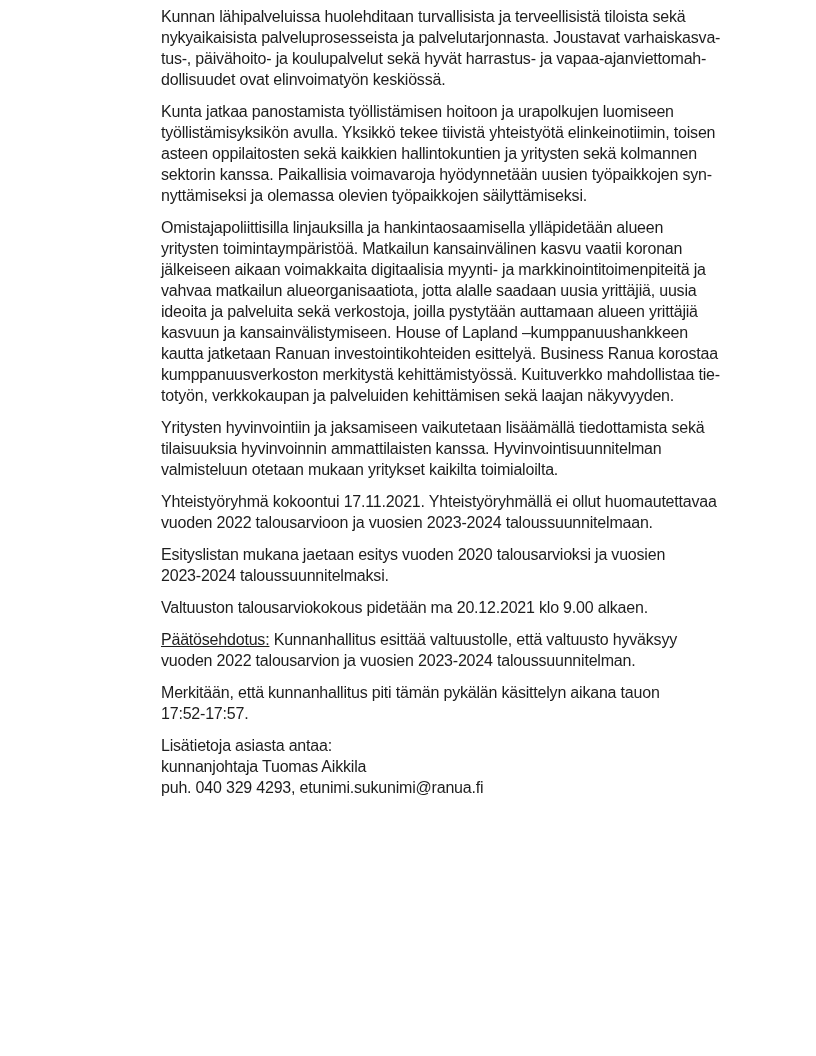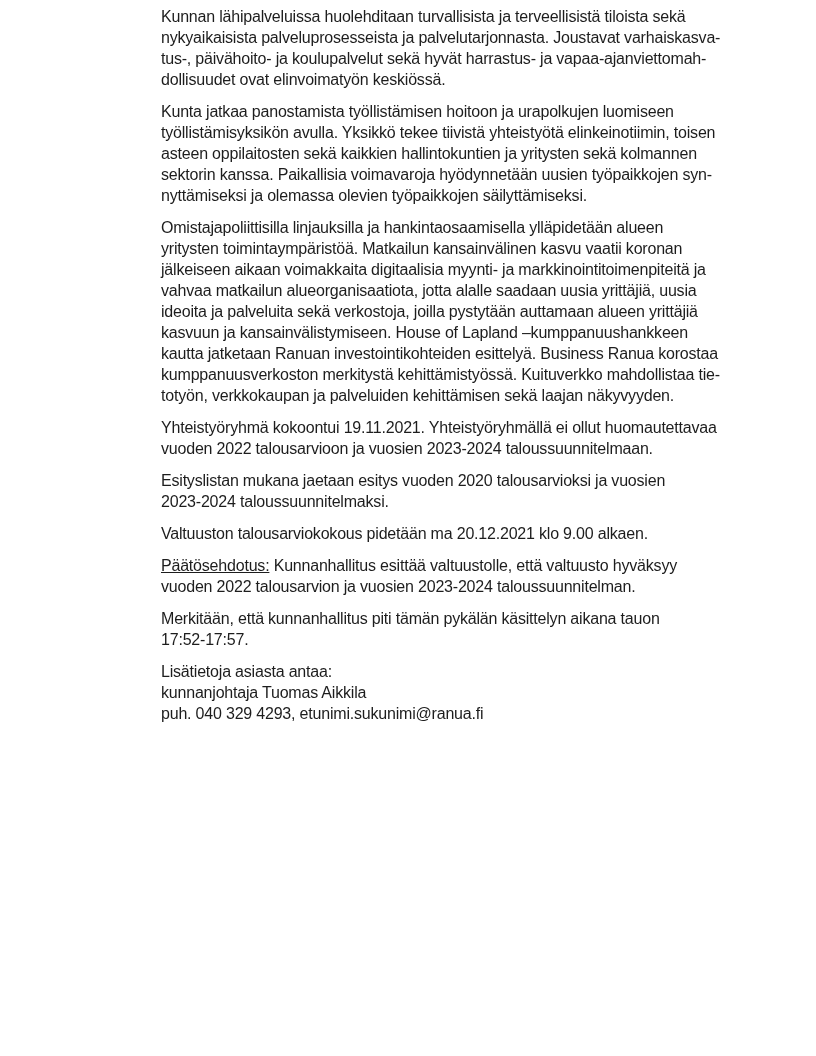--- a/index.html
+++ b/index.html
@@ -54,22 +54,25 @@
   <p class="para"><span class="lines">Omistajapoliittisilla linjauksilla ja hankintaosaamisella ylläpidetään alueen
 yritysten toimintaympäristöä. Matkailun kansainvälinen kasvu vaatii koronan
 jälkeiseen aikaan voimakkaita digitaalisia myynti- ja markkinointitoimenpiteitä ja
 vahvaa matkailun alueorganisaatiota, jotta alalle saadaan uusia yrittäjiä, uusia
 ideoita ja palveluita sekä verkostoja, joilla pystytään auttamaan alueen yrittäjiä
 kasvuun ja kansainvälistymiseen. House of Lapland –kumppanuushankkeen
 kautta jatketaan Ranuan investointikohteiden esittelyä. Business Ranua korostaa
 kumppanuusverkoston merkitystä kehittämistyössä. Kuituverkko mahdollistaa tie-
 totyön, verkkokaupan ja palveluiden kehittämisen sekä laajan näkyvyyden.</span></p>
 
+  <p class="para"><span class="lines">Yritysten hyvinvointiin ja jaksamiseen vaikutetaan lisäämällä tiedottamista sekä
+tilaisuuksia hyvinvoinnin ammattilaisten kanssa. Hyvinvointisuunnitelman
+valmisteluun otetaan mukaan yritykset kaikilta toimialoilta.</span></p>
 
-  <p class="para"><span class="lines">Yhteistyöryhmä kokoontui 19.11.2021. Yhteistyöryhmällä ei ollut huomautettavaa
+  <p class="para"><span class="lines">Yhteistyöryhmä kokoontui 17.11.2021. Yhteistyöryhmällä ei ollut huomautettavaa
 vuoden 2022 talousarvioon ja vuosien 2023-2024 taloussuunnitelmaan.</span></p>
 
   <p class="para"><span class="lines">Esityslistan mukana jaetaan esitys vuoden 2020 talousarvioksi ja vuosien
 2023-2024 taloussuunnitelmaksi.</span></p>
 
   <p class="para"><span class="lines">Valtuuston talousarviokokous pidetään ma 20.12.2021 klo 9.00 alkaen.</span></p>
 
   <p class="para"><span class="label">Päätösehdotus:</span> <span class="lines">Kunnanhallitus esittää valtuustolle, että valtuusto hyväksyy
 vuoden 2022 talousarvion ja vuosien 2023-2024 taloussuunnitelman.</span></p>
 

